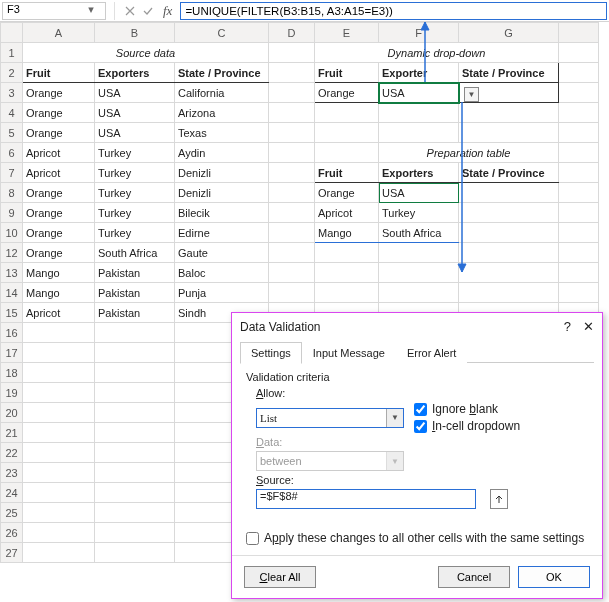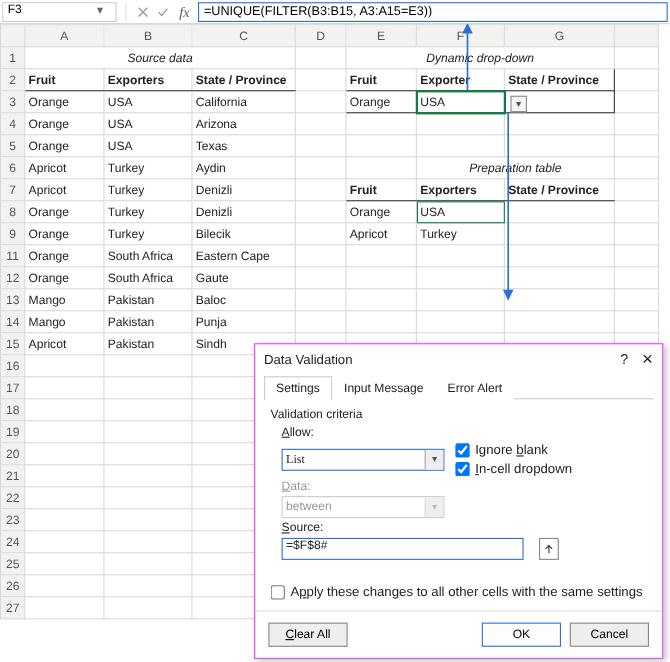--- a/index.html
+++ b/index.html
@@ -204,32 +204,32 @@
           <th>9</th>
           <td>Orange</td>
           <td>Turkey</td>
           <td>Bilecik</td>
           <td></td>
           <td>Apricot</td>
           <td>Turkey</td>
           <td></td>
           <td></td>
         </tr>
-
-  <tr>
-          <th>11</th>
-          <td>Orange</td>
-          <td>South Africa</td>
-          <td>Eastern Cape</td>
-          <td></td>
-          <td></td>
-          <td></td>
-          <td></td>
-          <td></td>
-        </tr>
+  <tr>
+          <th>10</th>
+          <td>Orange</td>
+          <td>Turkey</td>
+          <td>Edirne</td>
+          <td></td>
+          <td style="border-bottom:1.5px solid #2a6fd6">Mango</td>
+          <td style="border-bottom:1.5px solid #2a6fd6">South Africa</td>
+          <td></td>
+          <td></td>
+        </tr>
+
   <tr>
           <th>12</th>
           <td>Orange</td>
           <td>South Africa</td>
           <td>Gaute</td>
           <td></td>
           <td></td>
           <td></td>
           <td></td>
           <td></td>
@@ -467,17 +467,17 @@
     </div>
     <div class="chk" style="margin:22px 0 6px">
       <input type="checkbox" style="">
       <label>A<span class="u">p</span>ply these changes to all other cells with the same settings</label>
     </div>
   </div>
   <div style="border-top:1px solid #ddd"></div>
   <div class="dlg-foot">
     <button class="btn"><span class="u">C</span>lear All</button>
     <div class="right-btns">
+      <button class="btn">Cancel</button>
       <button class="btn primary">OK</button>
-      <button class="btn">Cancel</button>
     </div>
   </div>
 </div>
 
 </body></html>

